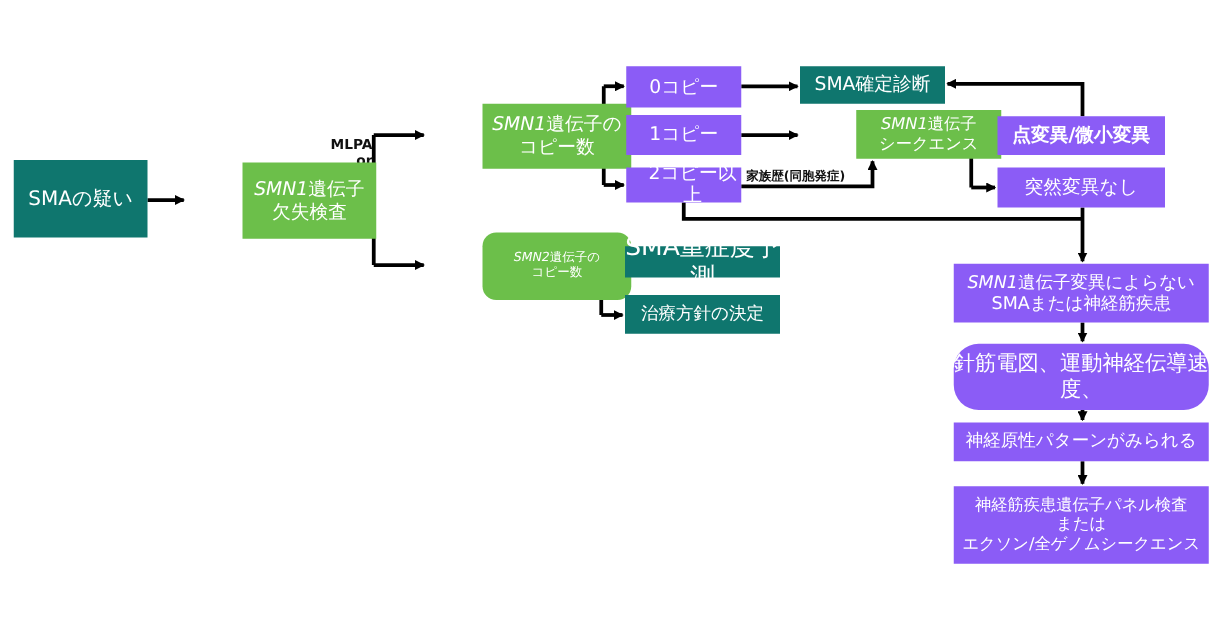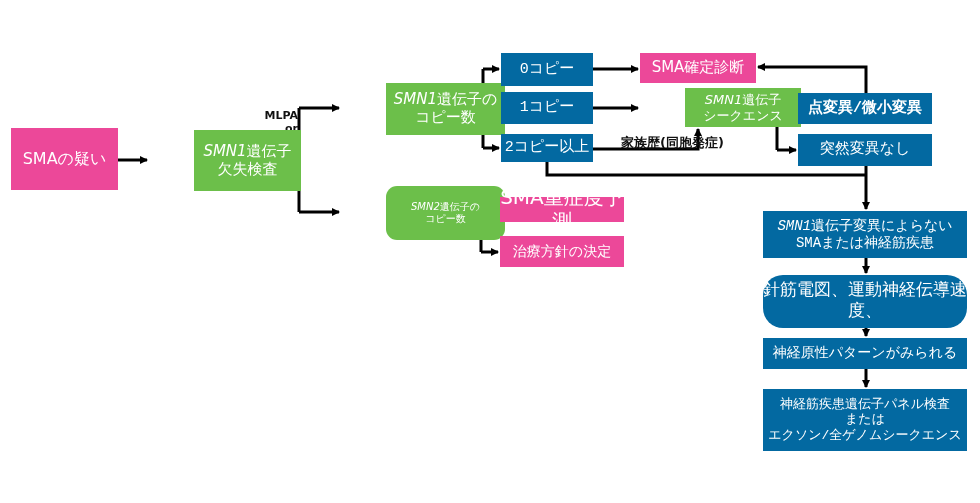--- a/index.html
+++ b/index.html
@@ -1,23 +1,23 @@
 <!DOCTYPE html>
 <html><head>
 <meta charset="utf-8">
 <style>
   html, body { margin: 0; padding: 0; background: #ffffff; }
   body { width: 980px; height: 503px; position: relative; overflow: hidden;
          font-family: "DejaVu Sans", sans-serif; }
   .box { position: absolute; display: flex; flex-direction: column;
          align-items: center; justify-content: center; color: #ffffff;
          text-align: center; line-height: 1.18; box-sizing: border-box; }
-  .purple { background: #ec4899; }
+  .purple { background: #0f766e; }
   .green { background: #6cbf4a; margin-left: 45px; }
-  .pink { background: #0369a1; font-family: Liberation Mono, monospace; }
+  .pink { background: #8b5cf6; }
   .it { font-style: italic; }
   .lbl { position: absolute; color: #111; font-weight: bold; text-align: center; }
   svg.conn { position: absolute; left: 0; top: 0; }
 </style>
 </head>
 <body>
 
 <svg class="conn" width="980" height="503" viewBox="0 0 980 503">
   <defs>
     <marker id="ah" markerWidth="8" markerHeight="8" refX="7" refY="4" orient="auto" markerUnits="userSpaceOnUse">
@@ -51,21 +51,21 @@
     <path d="M866,318 L866,336" marker-end="url(#ah)"></path>
     <path d="M866,369 L866,387" marker-end="url(#ah)"></path>
   </g>
 </svg>
 
 <div class="lbl" style="left:260px;top:110px;width:38px;font-size:11px;line-height:1.15;text-align:right;">
   <div>MLPA</div>
   <div>or</div>
   <div>qPCR</div>
 </div>
-<div class="lbl" style="left:597px;top:134px;font-size:13px;font-weight:bold;margin-left:24px;">家族歴(同胞発症)</div>
+<div class="lbl" style="left:597px;top:134px;font-size:10px;font-weight:bold;">家族歴(同胞発症)</div>
 
 <div class="box purple" style="left:11px;top:128px;width:107px;height:62px;font-size:16px;">
   <div>SMAの疑い</div>
 </div>
 
 <div class="box green" style="left:149px;top:130px;width:107px;height:61px;font-size:15px;">
   <div><span class="it">SMN1</span><span>遺伝子</span></div>
   <div>欠失検査</div>
 </div>
 
@@ -78,21 +78,21 @@
   <div><span class="it">SMN2</span><span>遺伝子の</span></div>
   <div>コピー数</div>
 </div>
 
 <div class="box pink" style="left:501px;top:53px;width:92px;height:33px;font-size:15px;">
   <div>0コピー</div>
 </div>
 <div class="box pink" style="left:501px;top:92px;width:92px;height:32px;font-size:15px;">
   <div>1コピー</div>
 </div>
-<div class="box pink" style="left:501px;top:134px;width:92px;height:28px;font-size:15px;">
+<div class="box pink" style="left:501px;top:134px;width:92px;height:28px;font-size:15px;padding-left:14px;">
   <div>2コピー以上</div>
 </div>
 
 <div class="box purple" style="left:640px;top:53px;width:116px;height:30px;font-size:15px;">
   <div>SMA確定診断</div>
 </div>
 
 <div class="box green" style="left:640px;top:88px;width:116px;height:39px;font-size:13px;">
   <div><span class="it">SMN1</span><span>遺伝子</span></div>
   <div>シークエンス</div>

